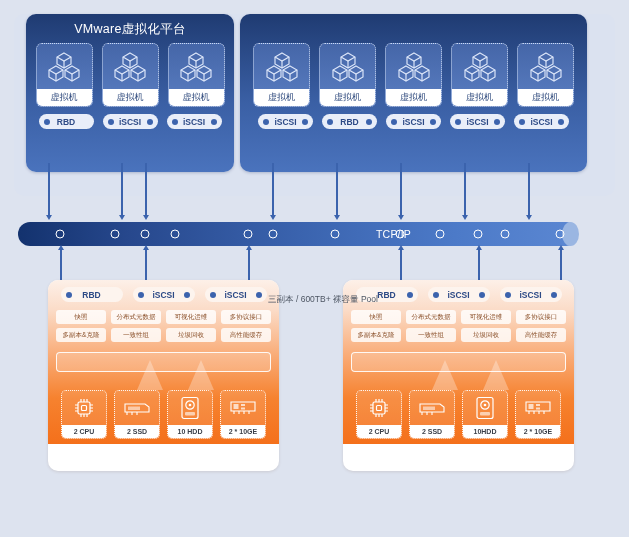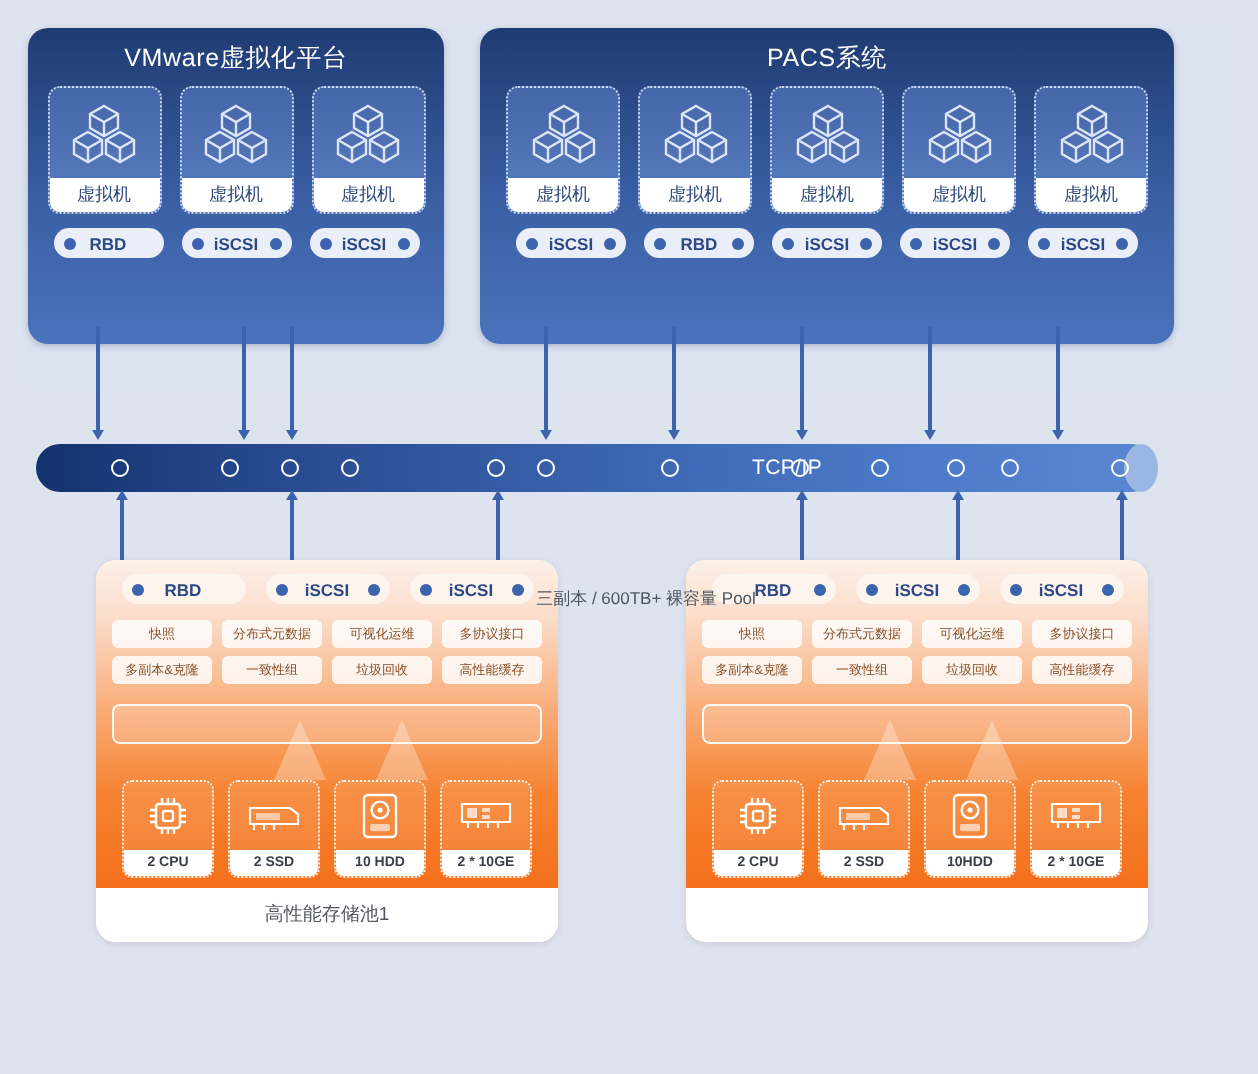--- a/index.html
+++ b/index.html
@@ -16,21 +16,21 @@
     position:absolute;left:14px;top:14px;width:601px;height:182px;
     background:#dbe2f0;border-radius:10px;
   }
 
   .app-panel{
     position:absolute;top:14px;
     background:linear-gradient(180deg,#1f3b72 0%,#3a5fa4 55%,#4a73bd 100%);
     border-radius:10px;
     box-shadow:0 1px 3px rgba(30,50,100,.25);
   }
-  #panel-vmware{left:14px;width:208px;height:158px;}
+  #panel-vmware{left:26px;width:208px;height:158px;}
   #panel-pacs{left:240px;width:347px;height:158px;}
 
   .panel-title{
     position:absolute;top:7px;left:0;right:0;text-align:center;
     color:#ffffff;font-size:12.5px;letter-spacing:.3px;
   }
 
   
   .vm-row{position:absolute;top:29px;left:0;right:0;display:flex;justify-content:center;gap:9px;}
   .vm-card{
@@ -249,21 +249,20 @@
       </div>
       <div class="chip">
         <span class="dot l"></span>
         <span>iSCSI</span>
         <span class="dot r"></span>
       </div>
     </div>
   </div>
 
   <div class="app-panel" id="panel-pacs">
-    <div class="panel-title">PACS系统</div>
     <div class="vm-row">
       <div class="vm-card">
         <div class="vm-icon">
           <svg width="34" height="32" viewBox="0 0 34 32">
               <g fill="none" stroke="#dbe5f8" stroke-width="1.2">
             <path d="M17 2 24 6 24 13 17 17 10 13 10 6Z"></path>
                 <path d="M10 6 17 10 24 6"></path>
                 <path d="M17 10 17 17"></path>
             <path d="M9 15 16 19 16 26 9 30 2 26 2 19Z"></path>
                 <path d="M2 19 9 23 16 19"></path>
@@ -500,21 +499,20 @@
               <rect x="11" y="5" width="4" height="2" fill="#ffffff" stroke="none" opacity=".7"></rect>
               <rect x="11" y="8.5" width="4" height="2" fill="#ffffff" stroke="none" opacity=".7"></rect>
               <path d="M4 12v3M9 12v3M14 12v3M19 12v3"></path>
             </g>
               </svg>
           </div>
           <div class="hw-lab">2 * 10GE</div>
         </div>
       </div>
     </div>
-    <div class="pool-name">高性能存储池1</div>
   </div>
 
   <div class="pool" id="pool-2">
     <div class="pool-body">
       <div class="pool-chip-row">
         <div class="pchip">
           <span>RBD</span>
           <span class="dot r"></span>
         </div>
         <div class="pchip">

